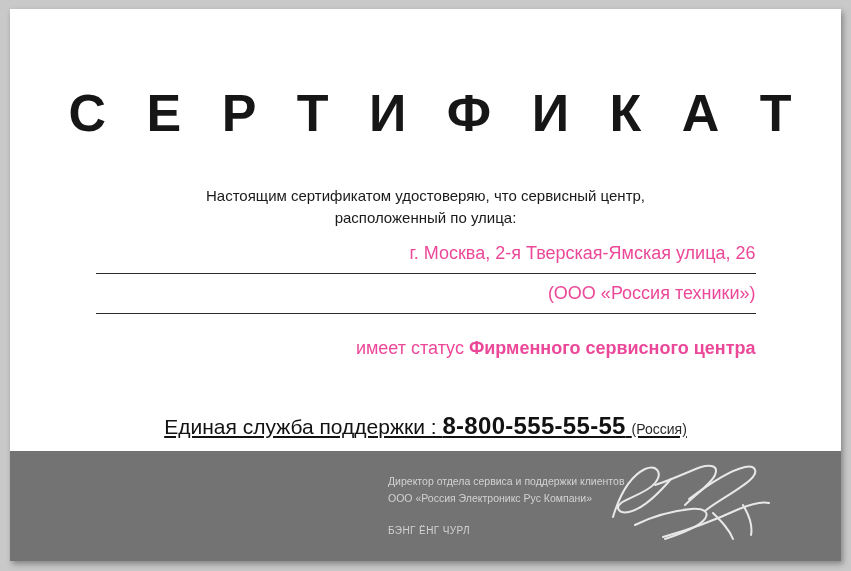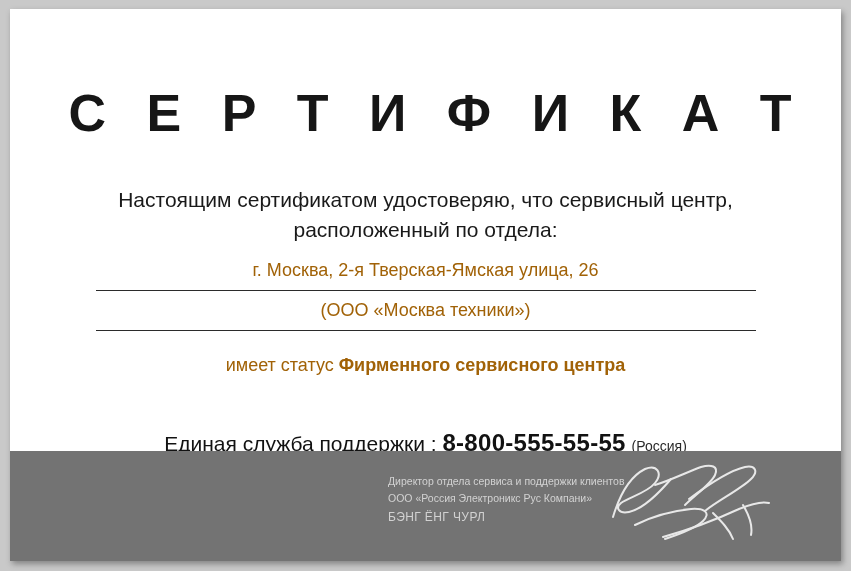--- a/index.html
+++ b/index.html
@@ -44,34 +44,34 @@
     font-weight: bold;
     letter-spacing: 13px;
     color: #161616;
     padding-top: 78px;
     padding-left: 22px;
     line-height: 1;
     font-family: "Liberation Sans", sans-serif;
   }
   .intro {
     text-align: center;
-    font-size: 21px;
+    font-size: 15px;
     color: #1a1a1a;
     margin-top: 46px;
     line-height: 1.45;
     padding: 0 80px;
   }
   .fields {
     margin: 14px auto 0 auto;
     width: 660px;
   }
   .field-row {
-    text-align: center;
+    text-align: right;
     font-size: 18px;
-    color: #a16207;
+    color: #ec4899;
     padding-bottom: 6px;
     border-bottom: 1px solid #2b2b2b;
     margin-bottom: 9px;
     min-height: 24px;
   }
   .field-row.last {
     border-bottom: none;
     padding-top: 3px;
     font-size: 18px;
     margin-top: 21px;
@@ -104,22 +104,23 @@
   .signer {
     position: absolute;
     left: 378px;
     top: 22px;
     font-size: 10.5px;
     line-height: 1.65;
     color: #d2d2d2;
     font-family: "Liberation Sans", sans-serif;
   }
   .signer .name {
-    font-size: 12px;
+    font-size: 10px;
     letter-spacing: 0.4px;
+    margin-top: 15px;
   }
   .signature {
     position: absolute;
     right: 58px;
     top: 8px;
     width: 190px;
     height: 92px;
   }
   .signature svg {
     display: block;
@@ -130,26 +131,26 @@
 
 <div class="page">
   <div class="certificate">
 
     <div class="upper">
 
       <div class="title">С Е Р Т И Ф И К А Т</div>
 
       <div class="intro">
         <div>Настоящим сертификатом удостоверяю, что сервисный центр,</div>
-        <div>расположенный по отдела:</div>
+        <div>расположенный по улица:</div>
       </div>
 
       <div class="fields">
         <div class="field-row">г. Москва, 2-я Тверская-Ямская улица, 26</div>
-        <div class="field-row">(ООО «Москва техники»)</div>
+        <div class="field-row">(ООО «Россия техники»)</div>
         <div class="field-row last">
           <span>имеет статус </span><b>Фирменного сервисного центра</b>
         </div>
       </div>
 
       <div class="support">
         <span>Единая служба поддержки : </span><span class="phone">8-800-555-55-55</span> <span class="country">(Россия)</span>
       </div>
 
     </div>

